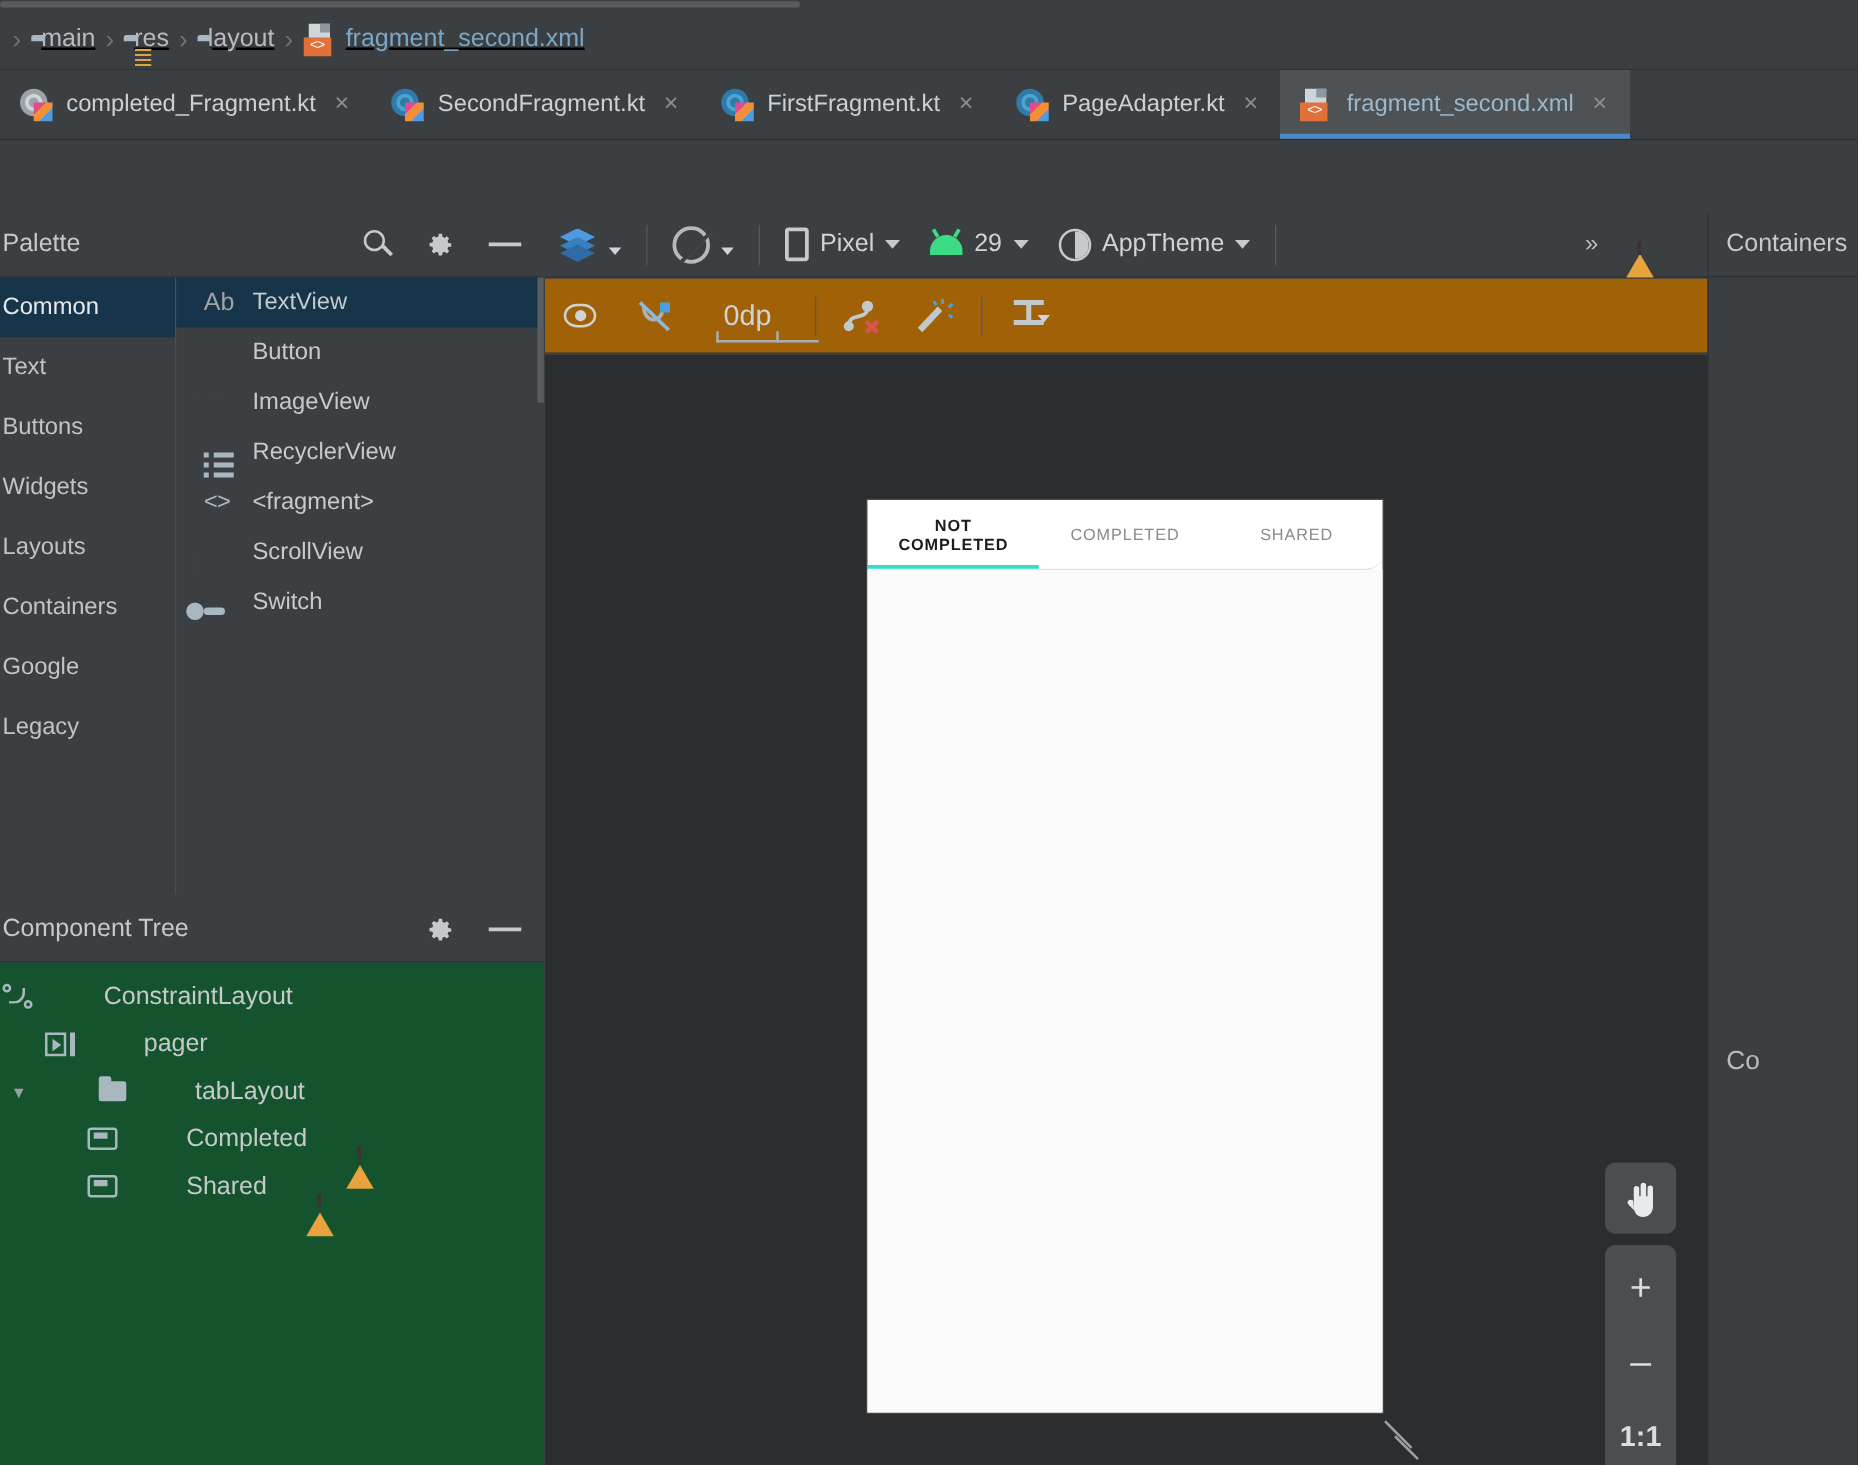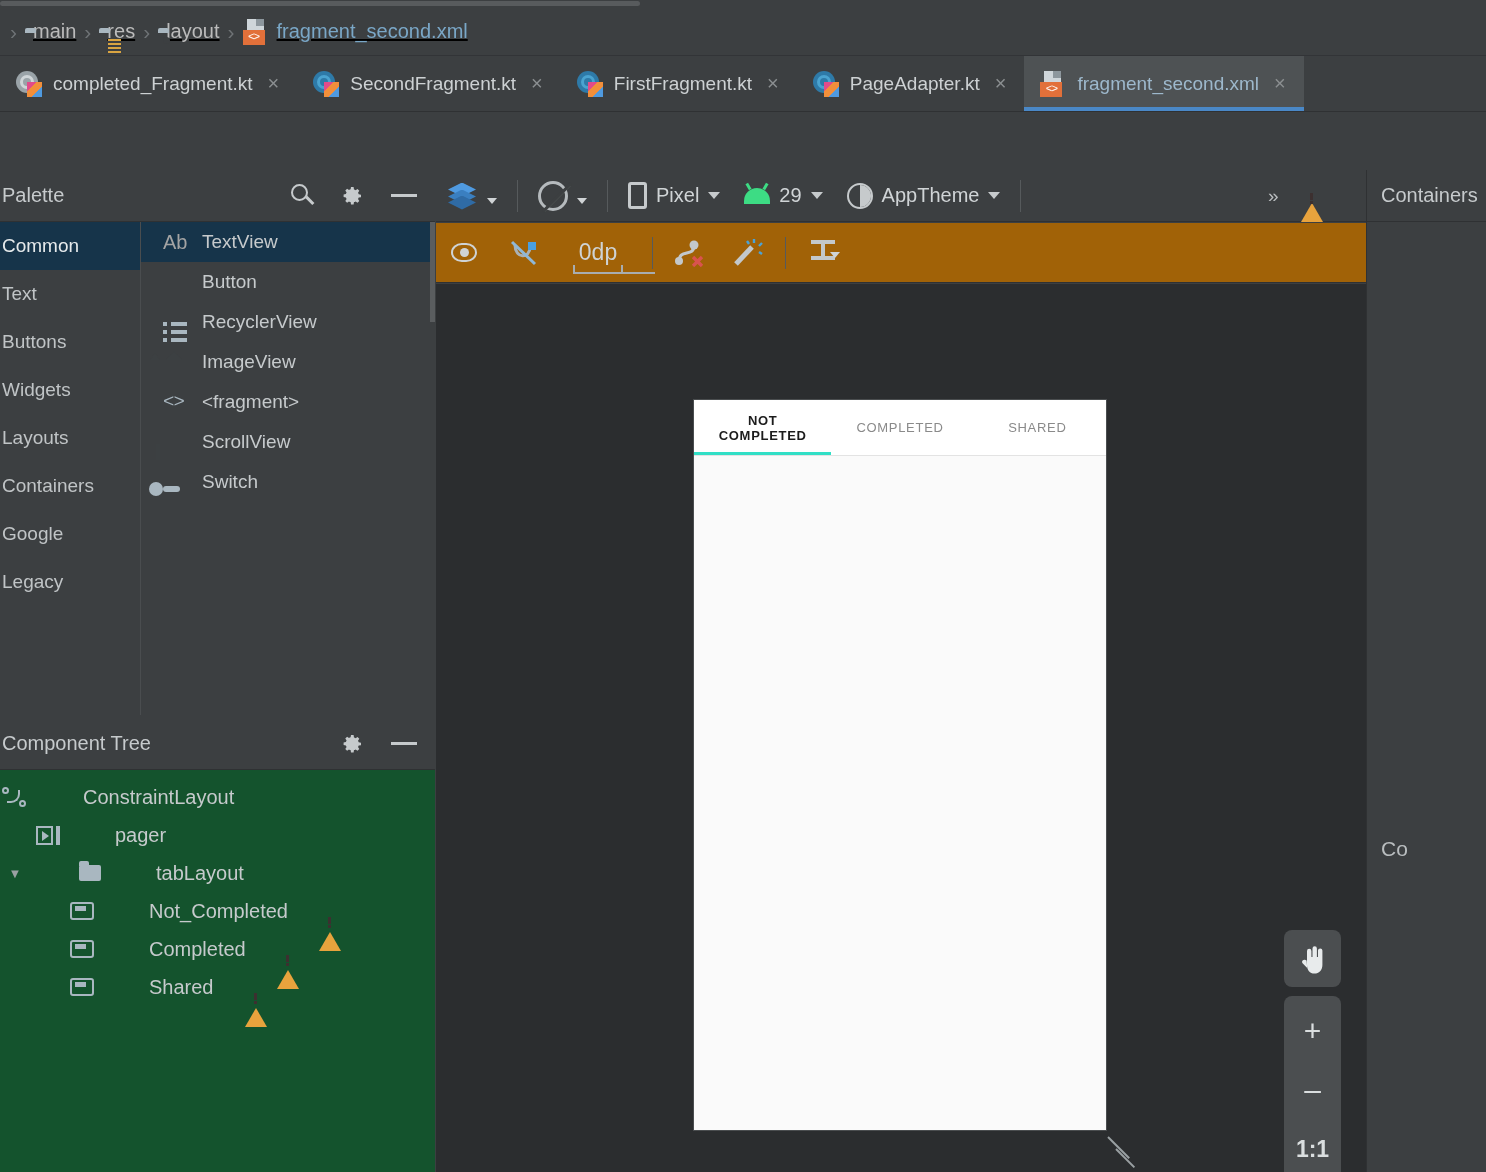--- a/index.html
+++ b/index.html
@@ -158,21 +158,21 @@
   .eye .o { position:absolute; left:0; top:0; width:26px; height:19px; border:2.5px solid #cfd3d5; border-radius:50%/60%; }
   .eye .p { position:absolute; left:9px; top:5px; width:9px; height:9px; border-radius:50%; background:#cfd3d5; }
   .dp-text { color:#cfd3d5; font-size:23px; font-family:"Liberation Sans",sans-serif; }
 
   
   .surface { position:absolute; left:436px; top:284px; width:1050px; height:888px; background:#2b2d2f; }
   .device {
     position:absolute; left:258px; top:116px; width:412px; height:730px;
     background:#ffffff; box-shadow:0 0 0 1px #4a4d4f;
   }
-  .dev-tabs { height:56px; display:flex; align-items:stretch; border-bottom:1px solid #e3e3e3; }
+  .dev-tabs { height:56px; display:flex; align-items:stretch; border-bottom:1px solid #e3e3e3;border-radius:13px; }
   .dev-tab { flex:1; display:flex; align-items:center; justify-content:center; text-align:center; position:relative;
     font-size:13px; letter-spacing:0.7px; color:#8a8a8a; line-height:15px; }
   .dev-tab.sel { color:#1c1c1c; font-weight:bold; }
   .dev-tab.sel::after { content:""; position:absolute; left:0; bottom:0; width:100%; height:3px; background:#31dfc6; }
   .dev-body { height:674px; background:#fafafa; }
   .resize-h { position:absolute; left:412px; top:726px; width:46px; height:46px; }
   .resize-h i { position:absolute; background:#9aa0a3; height:2px; transform:rotate(45deg); transform-origin:left center;}
 
   
   .pan-btn { position:absolute; left:1284px; top:930px; width:57px; height:57px; background:#4b4e50; border-radius:8px;
@@ -330,28 +330,28 @@
         <div class="scroll-thumb"></div>
         <div class="pitem sel">
           <span class="ab">Ab</span>
           <span>TextView</span>
         </div>
         <div class="pitem">
           <span class="ab"><span class="sq-btn"></span></span>
           <span>Button</span>
         </div>
         <div class="pitem">
+          <span class="ab"><span class="sq-img"></span></span>
+          <span>ImageView</span>
+        </div>
+        <div class="pitem">
           <span class="ab">
             <span class="sq-list"><i style="top:0"></i><b style="top:0"></b><i style="top:8px"></i><b style="top:8px"></b><i style="top:16px"></i><b style="top:16px"></b></span>
           </span>
           <span>RecyclerView</span>
-        </div>
-        <div class="pitem">
-          <span class="ab"><span class="sq-img"></span></span>
-          <span>ImageView</span>
         </div>
         <div class="pitem">
           <span class="frag">&lt;&gt;</span>
           <span>&lt;fragment&gt;</span>
         </div>
         <div class="pitem">
           <span class="ab"><span class="sq-scroll"></span></span>
           <span>ScrollView</span>
         </div>
         <div class="pitem">
@@ -388,25 +388,20 @@
         <span class="pg-ico">
             <span class="bx"></span>
             <span class="bar2"></span>
           </span>
         <span>pager</span>
       </div>
       <div class="trow" style="padding-left:4px">
         <span class="caret">▼</span>
         <span class="fold-sm" style="margin-left:8px"></span>
         <span>tabLayout</span>
-      </div>
-      <div class="trow" style="padding-left:70px">
-        <span class="tab-ico"></span>
-        <span>Not_Completed</span>
-        <span class="twarn warn"><span class="tri"></span><span class="bang"></span><span class="bang2"></span></span>
       </div>
       <div class="trow" style="padding-left:70px">
         <span class="tab-ico"></span>
         <span>Completed</span>
         <span class="twarn warn"><span class="tri"></span><span class="bang"></span><span class="bang2"></span></span>
       </div>
       <div class="trow" style="padding-left:70px">
         <span class="tab-ico"></span>
         <span>Shared</span>
         <span class="twarn warn"><span class="tri"></span><span class="bang"></span><span class="bang2"></span></span>

